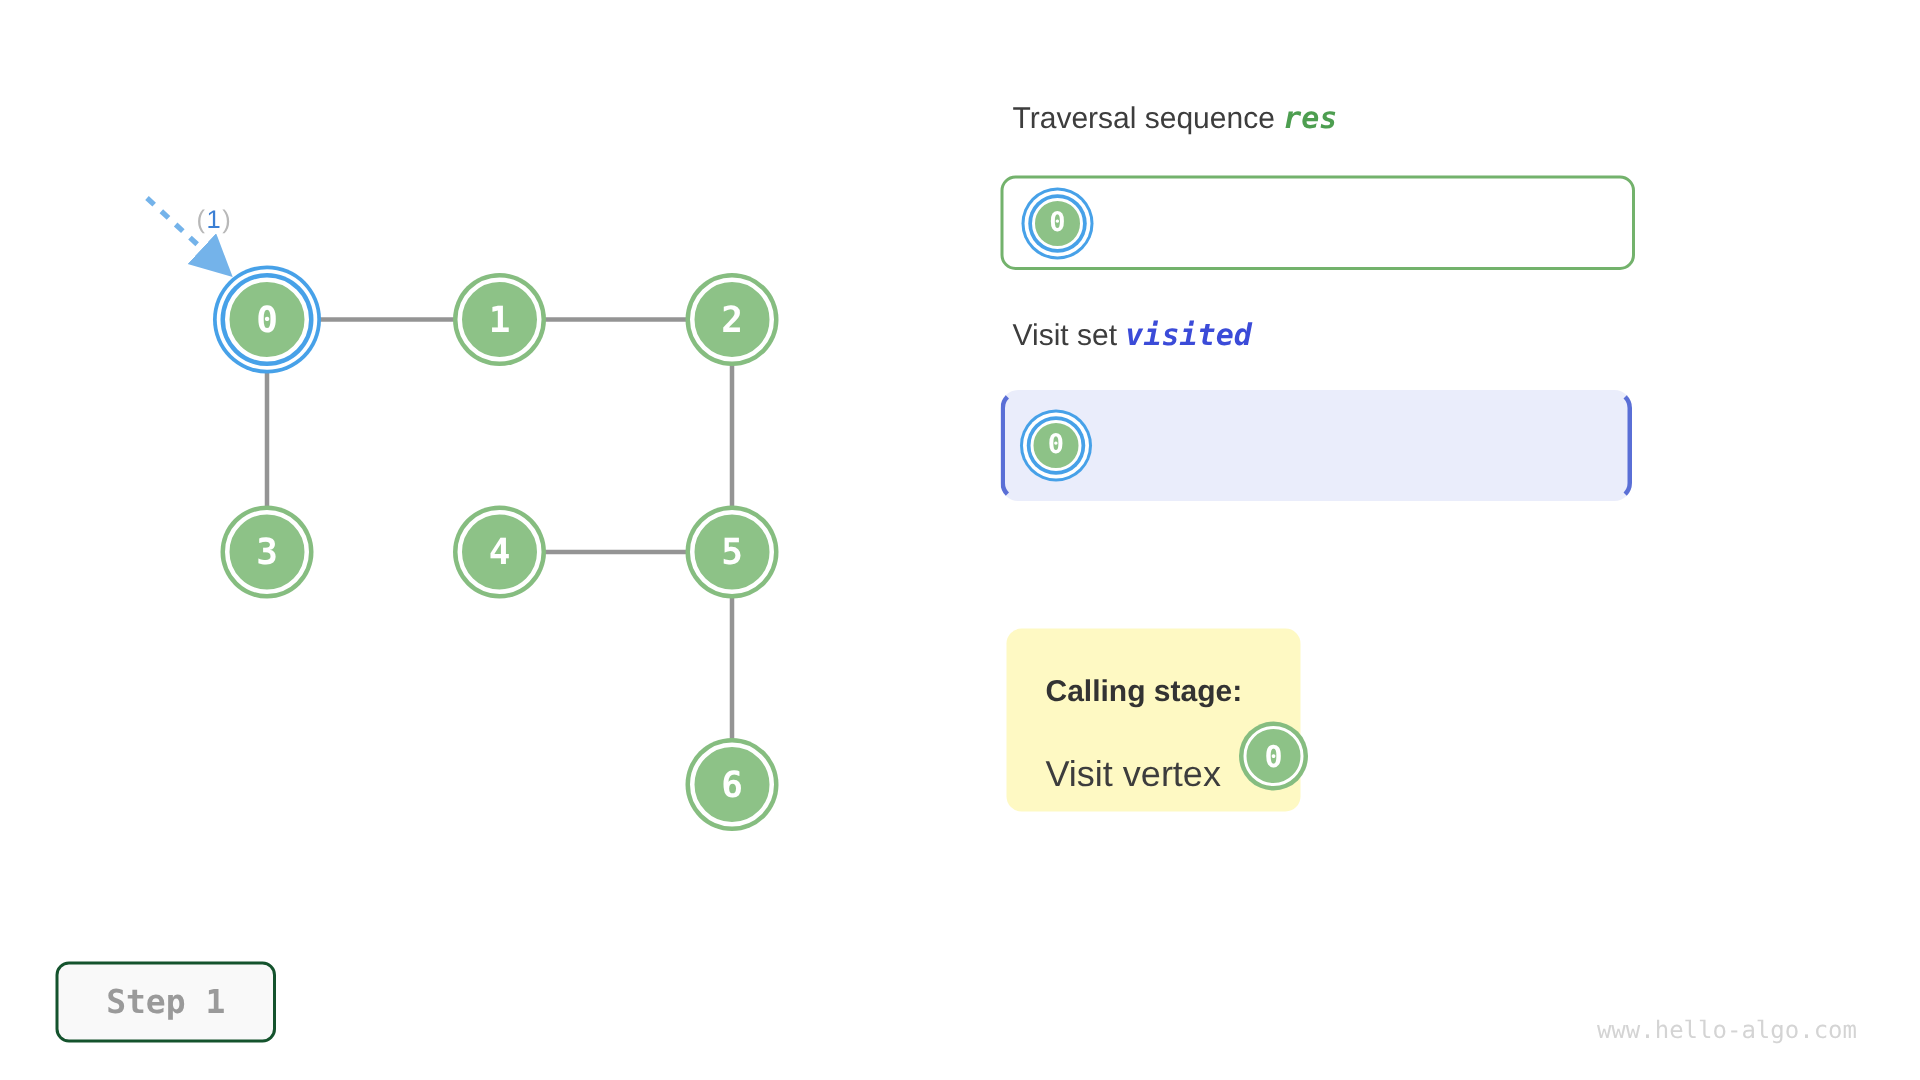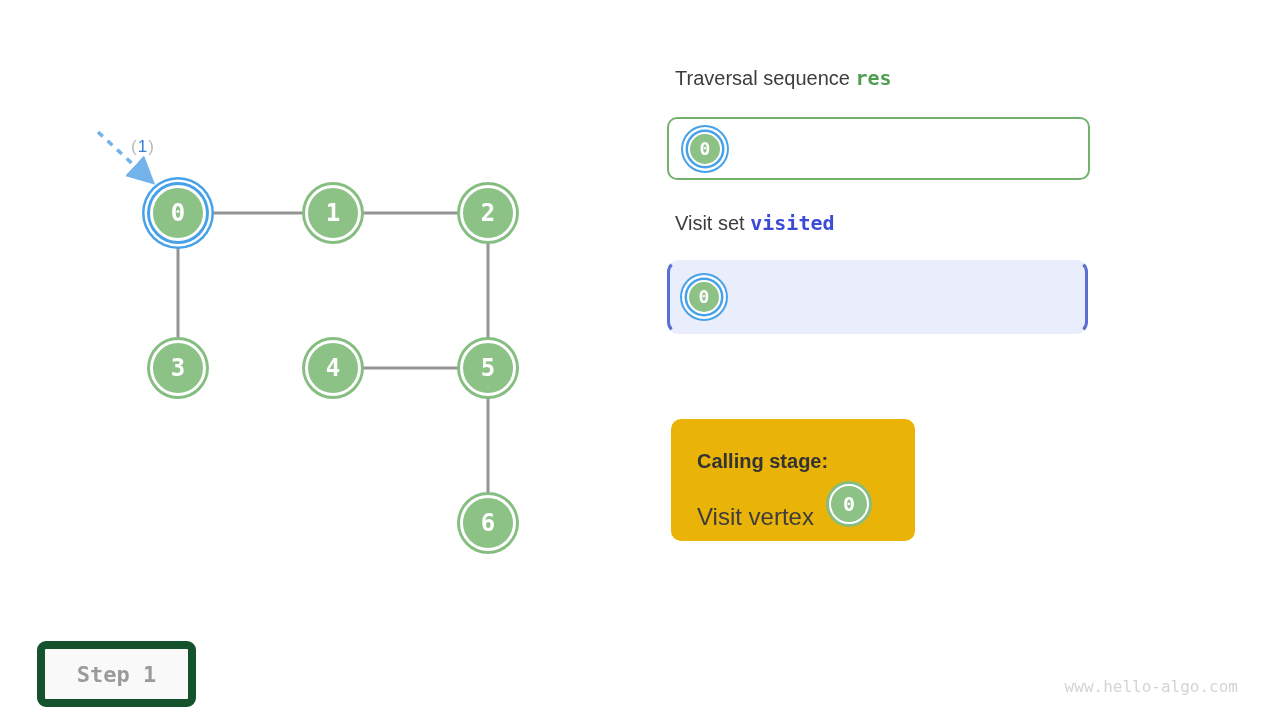--- a/index.html
+++ b/index.html
@@ -26,21 +26,21 @@
 
   .arrow-label{
     position:absolute;left:131px;top:137px;
     font-size:17px;letter-spacing:1px;white-space:nowrap;
   }
   .arrow-label .paren{color:#b8b8b8;}
   .arrow-label .num{color:#3b7fd4;}
 
   
   .section-title{position:absolute;font-size:20px;color:#3d3d3d;white-space:nowrap;}
-  .section-title .code{font-family:"DejaVu Sans Mono",monospace;font-weight:bold;}
+  .section-title .code{font-family:"DejaVu Sans Mono",monospace;font-weight:bold;font-style:italic;}
   #traversal-title{left:675px;top:66px;}
   #traversal-title .code{color:#4d9e50;}
   #visited-title{left:675px;top:211px;}
   #visited-title .code{color:#3b4bd8;}
 
   .res-box{
     position:absolute;left:667px;top:117px;width:400px;height:59px;
     background:#ffffff;border:2px solid #73b26c;border-radius:10px;
     display:flex;align-items:center;padding-left:19px;gap:22px;
   }
@@ -53,38 +53,38 @@
   }
   .chip{
     width:30px;height:30px;border-radius:50%;flex:0 0 auto;
     background:#8dc287;border:2.5px solid #ffffff;
     box-shadow:0 0 0 2.5px #47a1e8,0 0 0 5px #ffffff,0 0 0 7px #47a1e8;
     color:#fff;font-family:"DejaVu Sans Mono",monospace;font-weight:bold;font-size:18px;
     display:flex;align-items:center;justify-content:center;line-height:1;
   }
 
   .calling-box{
-    position:absolute;left:671px;top:419px;width:244px;height:122px;
-    background:#eab308;border-radius:10px;
+    position:absolute;left:671px;top:419px;width:196px;height:122px;
+    background:#fef9c3;border-radius:10px;
   }
   .calling-title{position:absolute;left:26px;top:31px;font-size:20px;font-weight:bold;color:#333;white-space:nowrap;}
   .calling-action{position:absolute;left:26px;top:84px;font-size:24px;color:#3d3d3d;white-space:nowrap;}
   .calling-chip{
     position:absolute;left:158px;top:65px;
     width:36px;height:36px;border-radius:50%;
     background:#8dc287;border:2.5px solid #ffffff;
     box-shadow:0 0 0 3px #86bd80;
     color:#fff;font-family:"DejaVu Sans Mono",monospace;font-weight:bold;font-size:20px;
     display:flex;align-items:center;justify-content:center;line-height:1;
   }
 
   
   .step-button{
     position:absolute;left:37px;top:641px;width:143px;height:50px;
-    background:#f9f9f9;border:8px solid #14532d;border-radius:9px;
+    background:#f9f9f9;border:2px solid #14532d;border-radius:9px;
     color:#9a9a9a;font-family:"DejaVu Sans Mono",monospace;font-weight:bold;font-size:22px;
     display:flex;align-items:center;justify-content:center;
   }
   .watermark{
     position:absolute;right:42px;top:677px;
     font-family:"DejaVu Sans Mono",monospace;font-size:16px;color:#d4d4d4;white-space:nowrap;
   }
 </style>
 </head>
 <body>

